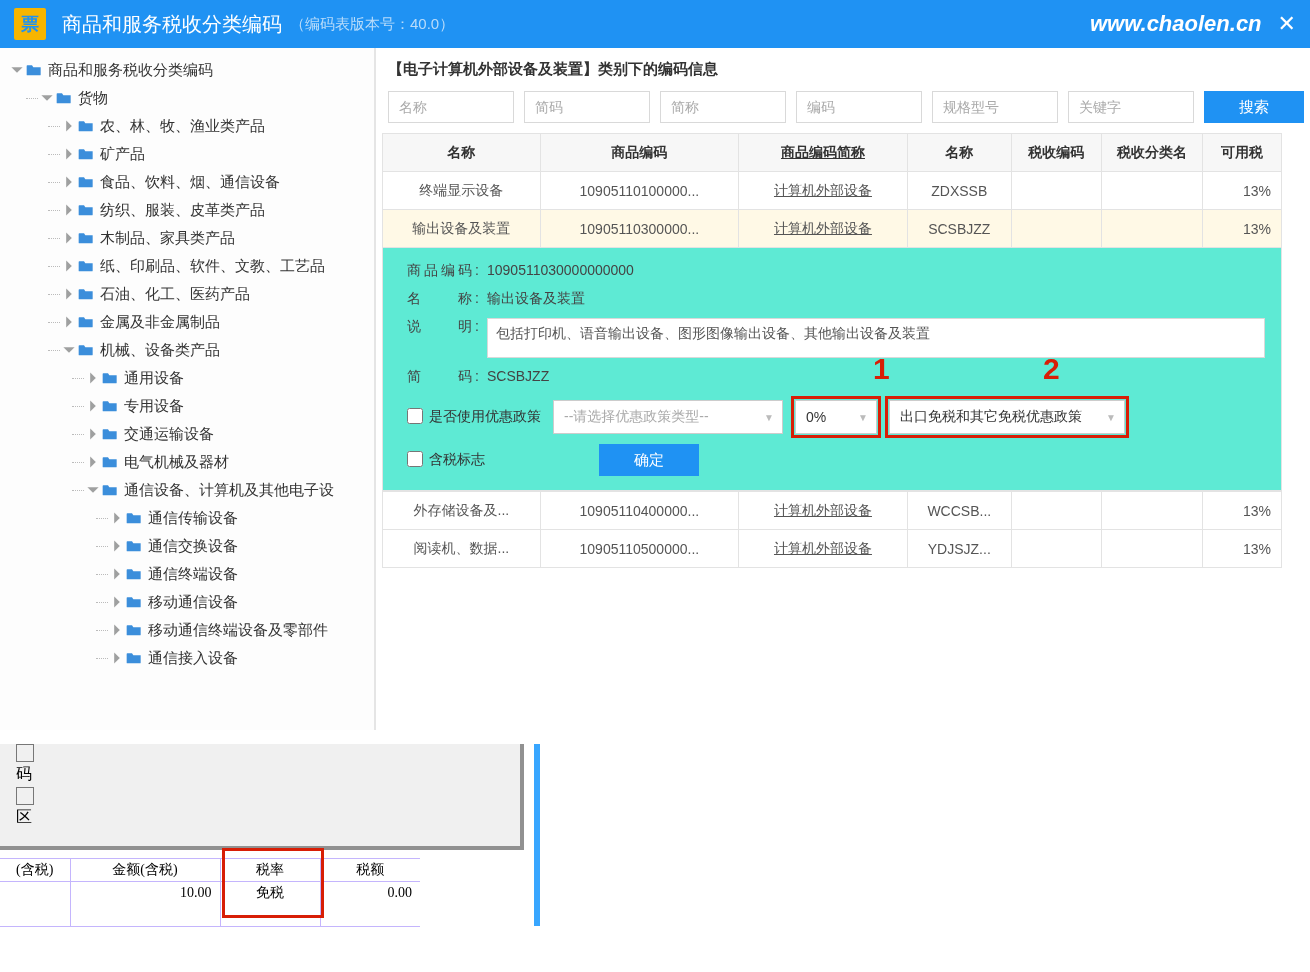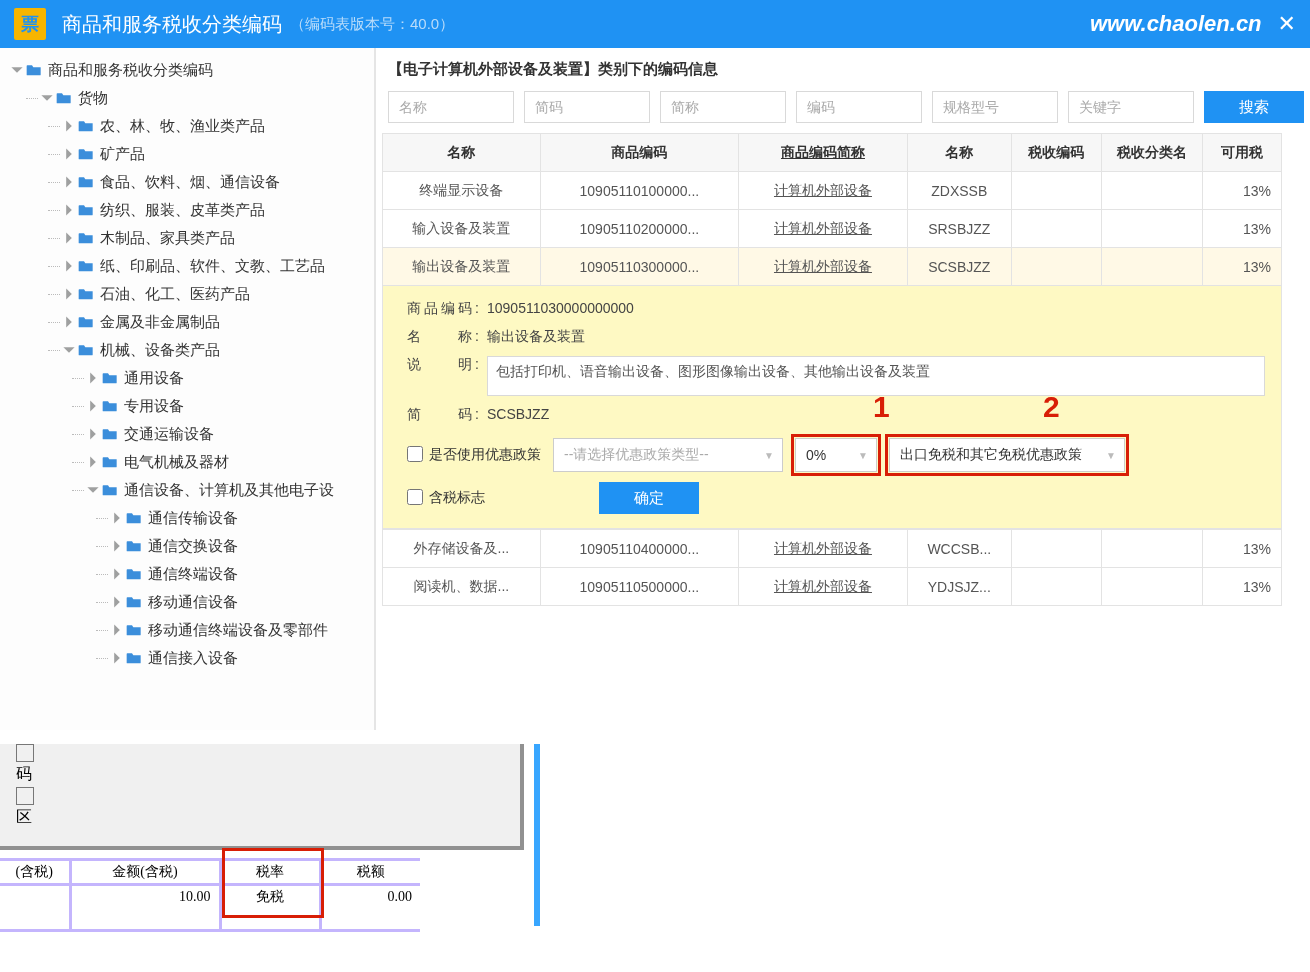--- a/index.html
+++ b/index.html
@@ -42,21 +42,21 @@
     table.data tr.sel td { background: #fff9e6; }
     .col-name { width: 140px; }
     .col-code { width: 176px; }
     .col-short { width: 150px; text-decoration: underline; }
     .col-nm2 { width: 92px; }
     .col-tx { width: 80px; }
     .col-cls { width: 90px; }
     .col-rate { width: 70px; text-align: right; }
     table.data td.rate { text-align: right; }
 
-    .detail { border: 1px solid #e3e3e3; border-top: none; width: 900px; background: #fef9c3; padding: 14px 16px 14px 24px; }
+    .detail { border: 1px solid #e3e3e3; border-top: none; width: 900px; background: #5eead4; padding: 14px 16px 14px 24px; }
     .detail-row { display: flex; align-items: flex-start; margin-bottom: 10px; font-size: 14px; color: #444; }
     .detail-row .lbl { width: 72px; text-align: justify; text-align-last: justify; letter-spacing: 0; margin-right: 8px; }
     .detail-row .val { flex: 1; }
     .detail-row textarea.val { border: 1px solid #d9d9d9; background: #fff; padding: 6px 8px; height: 40px; width: 720px; resize: none; font-size: 14px; color: #555; font-family: inherit; }
     .controls { display: flex; align-items: center; gap: 12px; margin-top: 14px; position: relative; }
     .chk { display: flex; align-items: flex-start; gap: 6px; font-size: 14px; color: #333; }
     .chk input { width: 16px; height: 16px; }
     .select { border: 1px solid #ccc; background: #fff; height: 34px; padding: 0 26px 0 10px; font-size: 14px; color: #aaa; position: relative; display: flex; align-items: center; }
     .select.val { color: #333; }
     .select::after { content: "▼"; position: absolute; right: 8px; font-size: 10px; color: #bbb; }
@@ -66,21 +66,21 @@
     .btn-ok { width: 100px; height: 32px; background: #1f92f3; color: #fff; border: none; font-size: 15px; cursor: pointer; }
     .redbox { position: absolute; border: 3px solid #d81e06; pointer-events: none; }
     .rednum { position: absolute; color: #d81e06; font-size: 30px; font-weight: bold; font-family: Arial; }
 
     .frag { position: absolute; top: 744px; left: 0; width: 540px; }
     .frag-top { height: 106px; border-right: 4px solid #919191; border-bottom: 4px solid #919191; width: 524px; position: relative; background: #f0f0f0; }
     .frag-top .glyphs { position: absolute; left: 16px; top: 0; display: flex; flex-direction: column; gap: 2px; font-size: 16px; color: #000; }
     .frag-top .glyphs .box { width: 18px; height: 18px; border: 1px solid #777; display: inline-block; margin-right: 2px; }
     .frag .blueline { position: absolute; right: 0; top: 0; width: 6px; height: 182px; background: #38a6ff; }
     .frag table { border-collapse: collapse; margin-top: 8px; }
-    .frag th, .frag td { border: 3px solid #c4b5fd; padding: 2px 8px; font-size: 14px; text-align: center; font-family: SimSun, serif; }
+    .frag th, .frag td { border: 1px solid #c4b5fd; padding: 2px 8px; font-size: 14px; text-align: center; font-family: SimSun, serif; }
     .frag th { background: #fff; font-weight: normal; }
     .frag td.num { text-align: right; font-family: SimSun, serif; }
     .frag .red2 { position: absolute; border: 3px solid #d81e06; }
   </style>
 </head>
 <body>
 
 <div class="titlebar">
   <div class="logo">票</div>
   <div class="title">商品和服务税收分类编码</div>
@@ -359,29 +359,20 @@
             <th class="col-cls">税收分类名</th>
             <th class="col-rate">可用税</th>
           </tr>
         </thead>
       <tbody id="tbody-top">
           <tr>
             <td class="col-name">终端显示设备</td>
             <td class="col-code">10905110100000...</td>
             <td class="col-short">计算机外部设备</td>
             <td class="col-nm2">ZDXSSB</td>
-            <td class="col-tx"></td>
-            <td class="col-cls"></td>
-            <td class="col-rate rate">13%</td>
-          </tr>
-          <tr>
-            <td class="col-name">输入设备及装置</td>
-            <td class="col-code">10905110200000...</td>
-            <td class="col-short">计算机外部设备</td>
-            <td class="col-nm2">SRSBJZZ</td>
             <td class="col-tx"></td>
             <td class="col-cls"></td>
             <td class="col-rate rate">13%</td>
           </tr>
           <tr class="sel">
             <td class="col-name">输出设备及装置</td>
             <td class="col-code">10905110300000...</td>
             <td class="col-short">计算机外部设备</td>
             <td class="col-nm2">SCSBJZZ</td>
             <td class="col-tx"></td>

